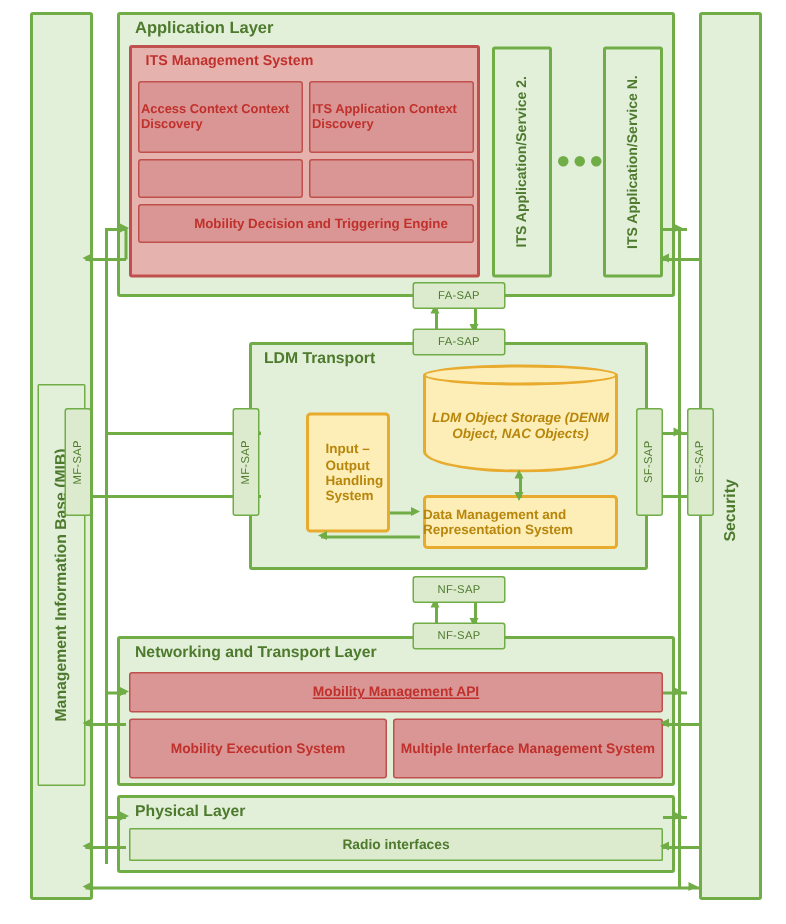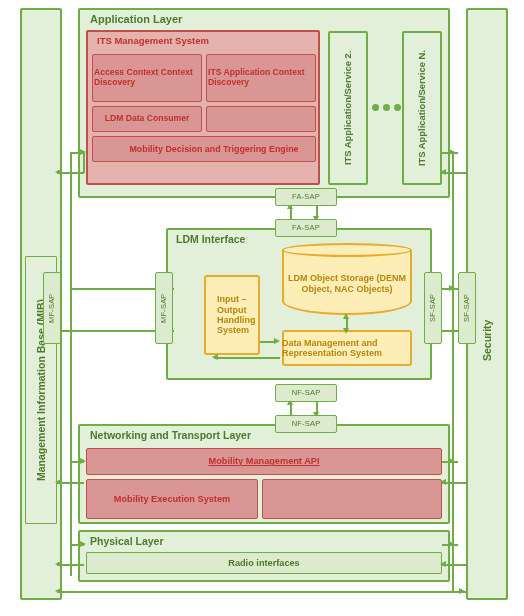--- a/index.html
+++ b/index.html
@@ -114,64 +114,64 @@
   <div class="box rbox-outer" style="left:86px;top:30px;width:234px;height:155px;"></div>
   <div class="lbl hdr t-red" style="left:92px;top:33px;width:200px;height:16px;font-size:9.5px;padding-left:5px;">ITS Management System</div>
 
   <div class="box rbox" style="left:92px;top:54px;width:110px;height:48px;"></div>
   <div class="lbl t-red" style="left:94px;top:54px;width:106px;height:48px;font-size:8.6px;">Access Context Context Discovery</div>
 
   <div class="box rbox" style="left:206px;top:54px;width:110px;height:48px;"></div>
   <div class="lbl t-red" style="left:208px;top:54px;width:106px;height:48px;font-size:8.6px;">ITS Application Context Discovery</div>
 
   <div class="box rbox" style="left:92px;top:106px;width:110px;height:26px;"></div>
-  <div class="lbl t-red" style="left:92px;top:106px;width:110px;height:26px;font-size:8.6px;">LDM Data Consumer</div>
 
   <div class="box rbox" style="left:206px;top:106px;width:110px;height:26px;"></div>
 
   <div class="box rbox" style="left:92px;top:136px;width:224px;height:26px;"></div>
   <div class="lbl t-red" style="left:92px;top:136px;width:244px;height:26px;font-size:8.9px;">Mobility Decision and Triggering Engine</div>
 
   <div class="box gbox-tall" style="left:328px;top:31px;width:40px;height:154px;"></div>
   <div class="lbl vert t-green" style="left:330px;top:33px;width:36px;height:150px;font-size:9.4px;">ITS Application/Service 2.</div>
 
   <div class="box gbox-tall" style="left:402px;top:31px;width:40px;height:154px;"></div>
   <div class="lbl vert t-green" style="left:404px;top:33px;width:36px;height:150px;font-size:9.4px;">ITS Application/Service N.</div>
 
   <div class="dots" style="left:372px;top:104px;">
       <i></i>
       <i></i>
       <i></i>
     </div>
 
   <div class="box gbox" style="left:166px;top:228px;width:266px;height:152px;"></div>
-  <div class="lbl hdr t-green" style="left:172px;top:230px;width:160px;height:18px;font-size:10.5px;padding-left:4px;">LDM Interface</div>
+  <div class="lbl hdr t-green" style="left:172px;top:230px;width:160px;height:18px;font-size:10.5px;padding-left:4px;">LDM Transport</div>
 
   <div class="box ybox" style="left:204px;top:275px;width:56px;height:80px;"></div>
   <div class="lbl t-yellow" style="left:205px;top:275px;width:54px;height:80px;font-size:9px;padding-left:12px;">Input – Output Handling System</div>
 
   <div class="cyl" style="left:282px;top:243px;width:130px;height:72px;">
     <div class="body"></div>
     <div class="top"></div>
-    <div class="txt t-yellow" style="font-size:9px;">LDM Object Storage (DENM Object, NAC Objects)</div>
+    <div class="txt t-yellow" style="font-size:9px;font-style:italic;">LDM Object Storage (DENM Object, NAC Objects)</div>
   </div>
 
   <div class="box ybox" style="left:282px;top:330px;width:130px;height:36px;"></div>
   <div class="lbl t-yellow" style="left:282px;top:330px;width:130px;height:36px;font-size:9px;">Data Management and Representation System</div>
 
   <div class="box gbox" style="left:78px;top:424px;width:372px;height:100px;"></div>
   <div class="lbl hdr t-green" style="left:86px;top:426px;width:260px;height:18px;font-size:10.5px;padding-left:4px;">Networking and Transport Layer</div>
 
   <div class="box rbox" style="left:86px;top:448px;width:356px;height:27px;"></div>
   <div class="lbl t-red" style="left:86px;top:448px;width:356px;height:27px;font-size:9.2px;text-decoration:underline;">Mobility Management API</div>
 
   <div class="box rbox" style="left:86px;top:479px;width:172px;height:40px;"></div>
   <div class="lbl t-red" style="left:86px;top:479px;width:172px;height:40px;font-size:9.2px;">Mobility Execution System</div>
 
   <div class="box rbox" style="left:262px;top:479px;width:180px;height:40px;"></div>
+  <div class="lbl t-red" style="left:264px;top:479px;width:176px;height:40px;font-size:9.2px;">Multiple Interface Management System</div>
 
   <div class="box gbox" style="left:78px;top:530px;width:372px;height:52px;"></div>
   <div class="lbl hdr t-green" style="left:86px;top:532px;width:160px;height:18px;font-size:10.5px;padding-left:4px;">Physical Layer</div>
 
   <div class="box gbox-sub" style="left:86px;top:552px;width:356px;height:22px;"></div>
   <div class="lbl t-green" style="left:86px;top:552px;width:356px;height:22px;font-size:9.2px;">Radio interfaces</div>
 
   <div class="ln lnv" style="left:70px;top:152px;height:424px;"></div>
 
   <div class="ln lnh" style="left:70px;top:152px;width:14px;"></div>

